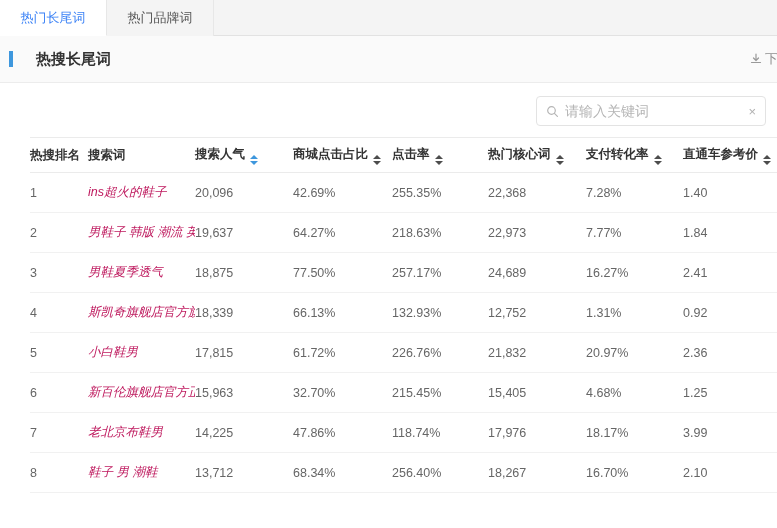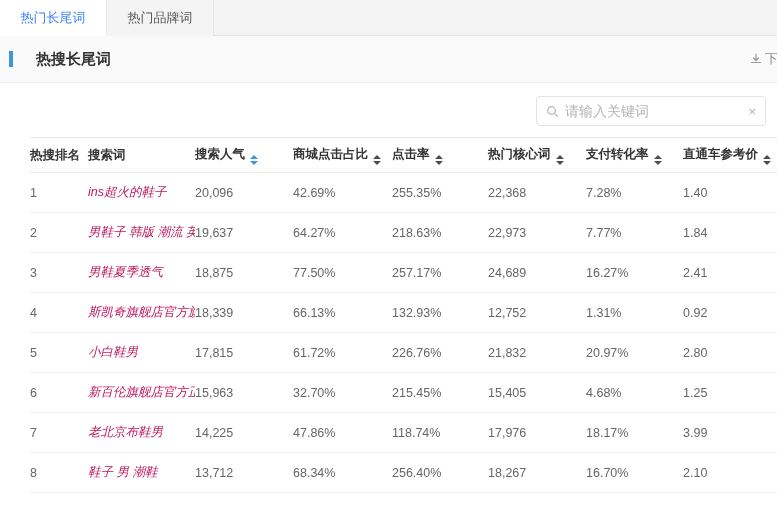--- a/index.html
+++ b/index.html
@@ -167,21 +167,21 @@
     <td>0.92</td>
   </tr>
         <tr>
     <td>5</td>
     <td class="kw">小白鞋男</td>
     <td>17,815</td>
     <td>61.72%</td>
     <td>226.76%</td>
     <td>21,832</td>
     <td>20.97%</td>
-    <td>2.80</td>
+    <td>2.36</td>
   </tr>
         <tr>
     <td>6</td>
     <td class="kw">新百伦旗舰店官方正品</td>
     <td>15,963</td>
     <td>32.70%</td>
     <td>215.45%</td>
     <td>15,405</td>
     <td>4.68%</td>
     <td>1.25</td>

